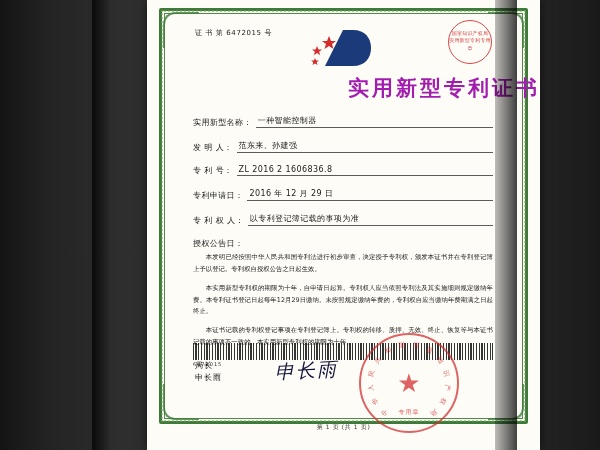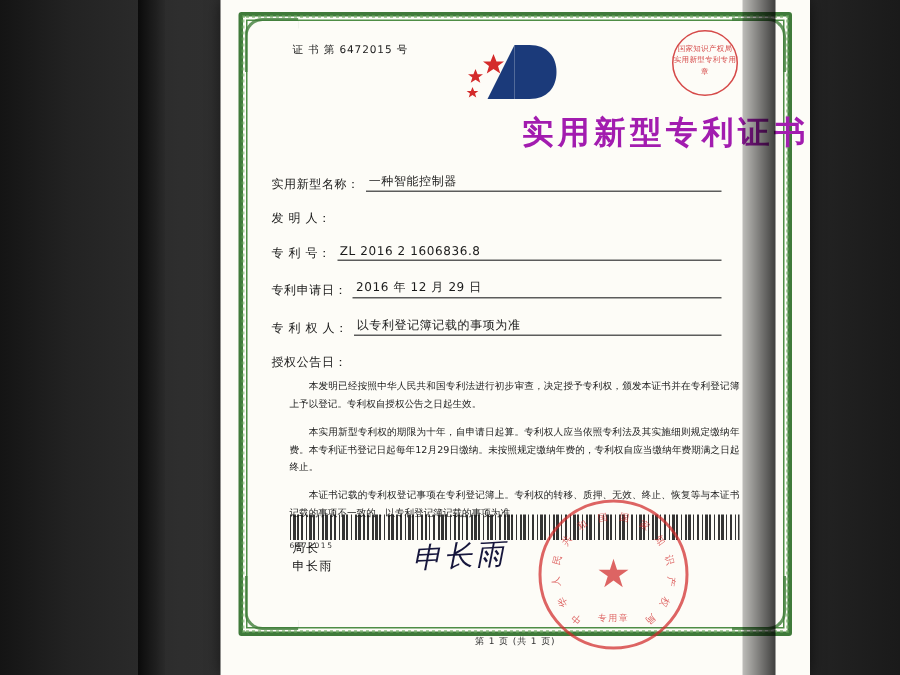--- a/index.html
+++ b/index.html
@@ -125,21 +125,21 @@
     font-size: 21px;
     font-weight: bold;
     letter-spacing: 3px;
     color: #a21caf;
     font-family: "DejaVu Sans", "Liberation Sans", sans-serif;
   }
 
   
   .fields {
     position: absolute;
-    left: 34px;
+    left: 46px;
     top: 115px;
     width: 300px;
   }
   .field-row {
     display: flex;
     align-items: flex-end;
     font-size: 8px;
     color: #1a1a1a;
     margin-bottom: 12px;
     letter-spacing: .4px;
@@ -326,20 +326,21 @@
 
     <div class="title">实用新型专利证书</div>
 
     <div class="fields">
       <div class="field-row">
         <span class="field-label">实用新型名称：</span>
         <span class="field-value">一种智能控制器</span>
       </div>
       <div class="field-row">
         <span class="field-label">发 明 人：</span>
+        <span class="field-value">范东来、孙建强</span>
       </div>
       <div class="field-row">
         <span class="field-label">专 利 号：</span>
         <span class="field-value">ZL 2016 2 1606836.8</span>
       </div>
       <div class="field-row">
         <span class="field-label">专利申请日：</span>
         <span class="field-value">2016 年 12 月 29 日</span>
       </div>
       <div class="field-row">
@@ -347,21 +348,21 @@
         <span class="field-value">以专利登记簿记载的事项为准</span>
       </div>
       <div class="field-row">
         <span class="field-label">授权公告日：</span>
       </div>
     </div>
 
     <div class="body-text">
       <p>本发明已经按照中华人民共和国专利法进行初步审查，决定授予专利权，颁发本证书并在专利登记簿上予以登记。专利权自授权公告之日起生效。</p>
       <p>本实用新型专利权的期限为十年，自申请日起算。专利权人应当依照专利法及其实施细则规定缴纳年费。本专利证书登记日起每年12月29日缴纳。未按照规定缴纳年费的，专利权自应当缴纳年费期满之日起终止。</p>
-      <p>本证书记载的专利权登记事项在专利登记簿上。专利权的转移、质押、无效、终止、恢复等与本证书记载的事项不一致的，以专利登记簿记载的事项为准。</p>
+      <p>本证书记载的专利权登记事项在专利登记簿上。专利权的转移、质押、无效、终止、恢复等与本证书记载的事项不一致的，本实用新型专利权的期限为十年。</p>
     </div>
 
     <div class="barcode"></div>
     <div class="barcode-num">6472015</div>
 
     <div class="sig-block">
       <div>局长</div>
       <div>申长雨</div>
     </div>
     <div class="signature">申长雨</div>

